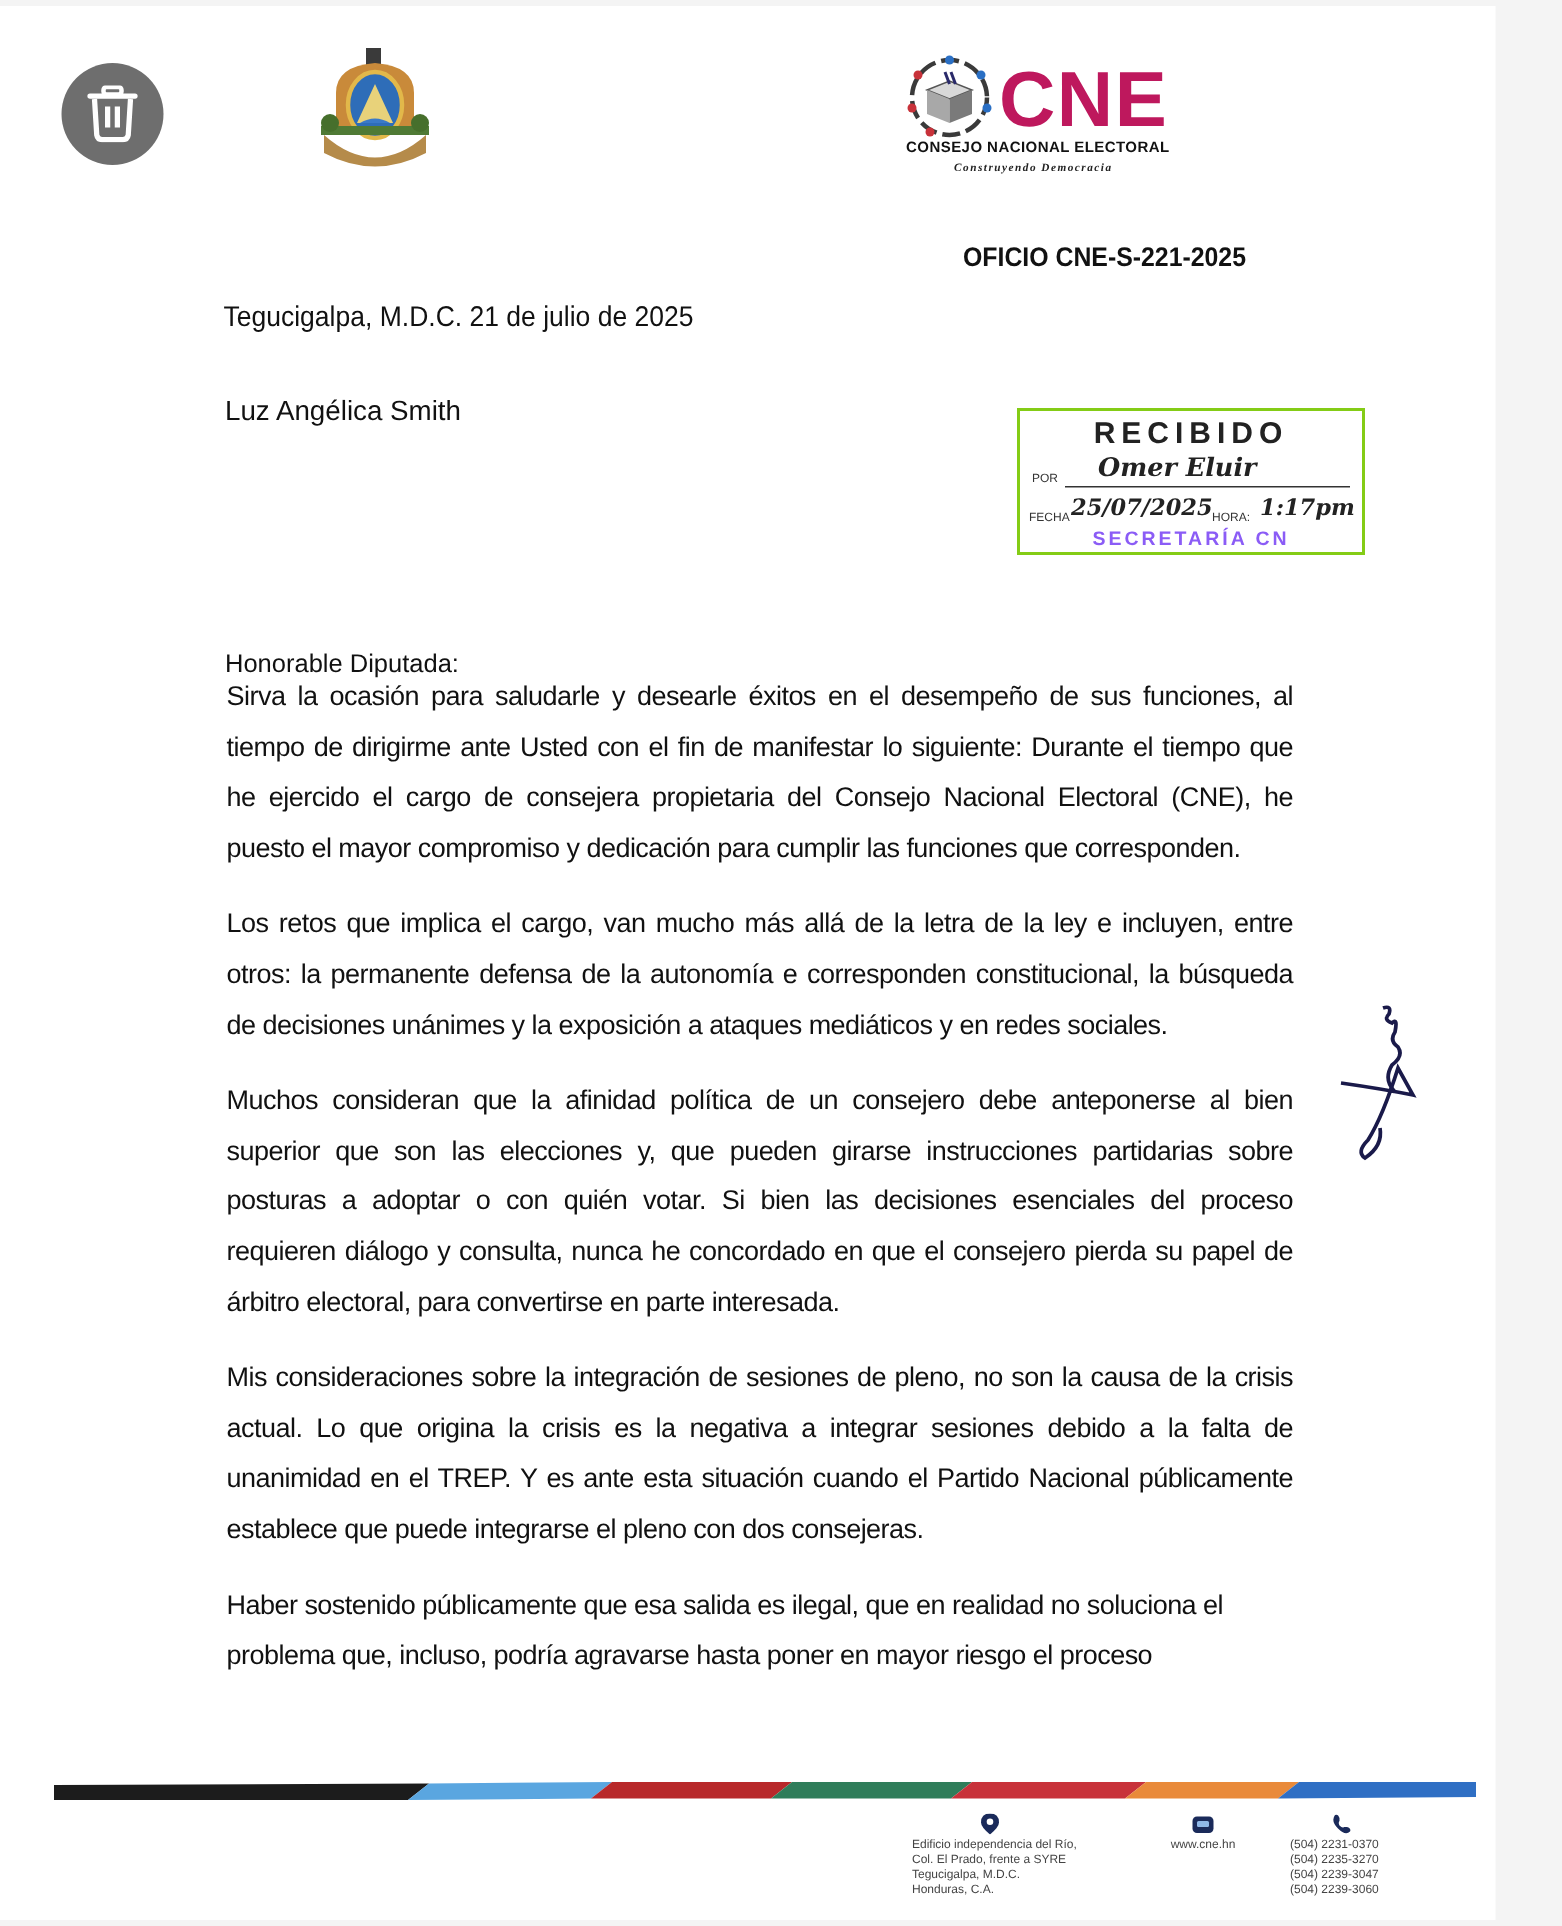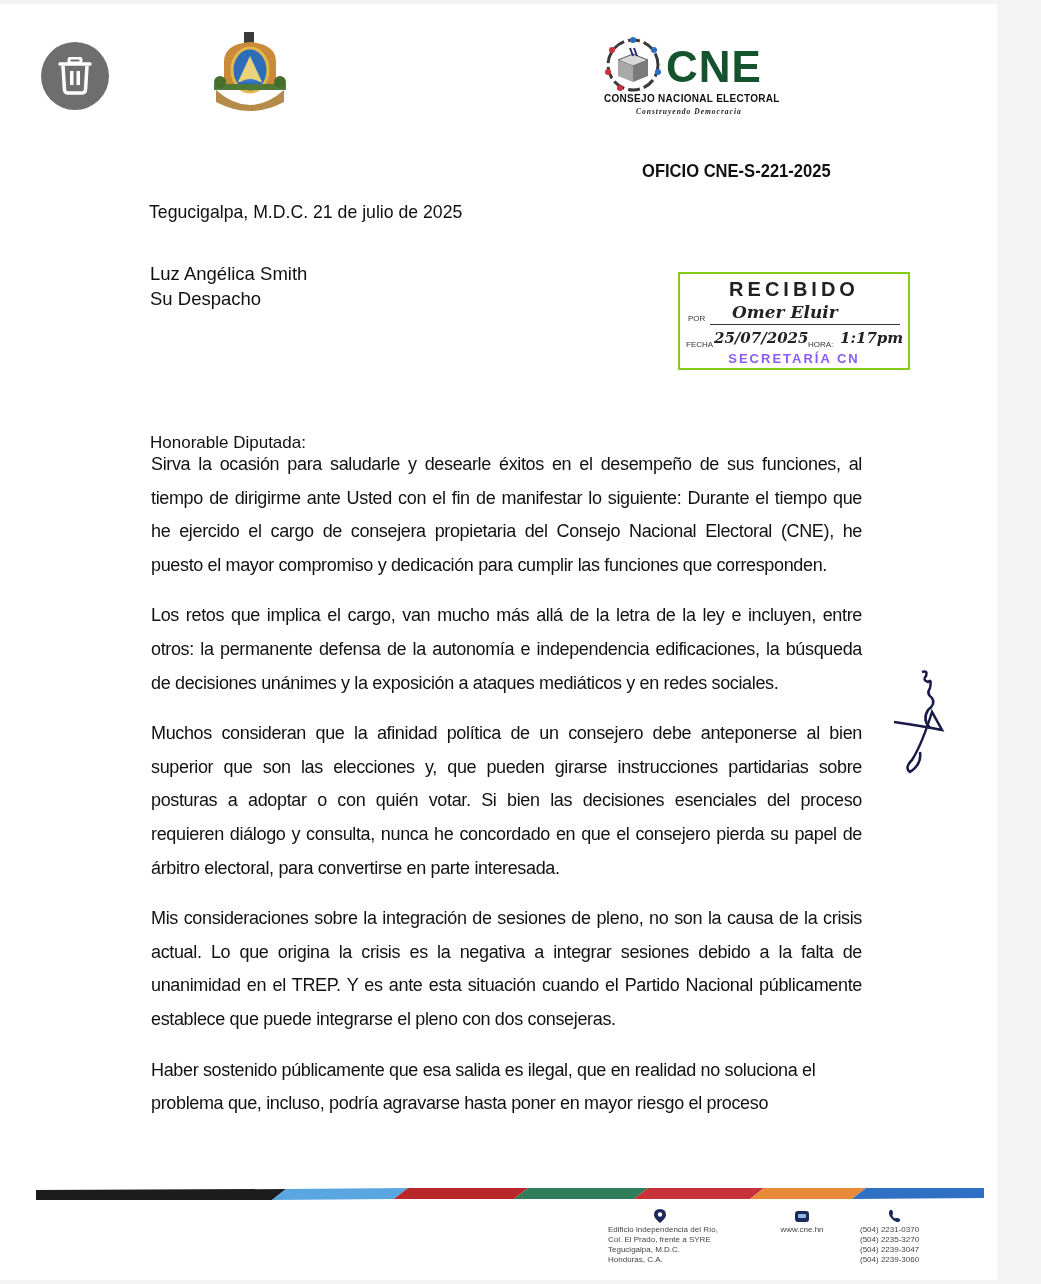--- a/index.html
+++ b/index.html
@@ -15,22 +15,22 @@
   .trash-btn {
     position: absolute; left: 41px; top: 38px; width: 68px; height: 68px;
     border-radius: 50%; background: #6e6e6e; display: flex;
     align-items: center; justify-content: center; cursor: pointer;
   }
   .coat {
     position: absolute; left: 210px; top: 26px; width: 80px; height: 86px;
   }
   .cne-logo { position: absolute; left: 600px; top: 32px; width: 200px; height: 82px; }
   .cne-logo .cne-word {
-    position: absolute; left: 66px; top: 2px; font-size: 44px; font-weight: bold;
-    color: #14532d; letter-spacing: 1px; line-height: 58px;
+    position: absolute; left: 66px; top: 2px; font-size: 52px; font-weight: bold;
+    color: #be185d; letter-spacing: 1px; line-height: 58px;
   }
   .cne-logo .cne-full {
     position: absolute; left: 4px; top: 57px; font-size: 10px; font-weight: bold;
     color: #111; letter-spacing: 0.3px; white-space: nowrap;
   }
   .cne-logo .cne-tag {
     position: absolute; left: 36px; top: 71px; font-size: 7.5px; font-weight: bold;
     color: #222; letter-spacing: 1px; white-space: nowrap; font-style: italic; font-family: Liberation Serif, serif;
   }
   .oficio {
@@ -117,40 +117,39 @@
     <span class="cne-word">CNE</span>
     <span class="cne-full">CONSEJO NACIONAL ELECTORAL</span>
     <span class="cne-tag">Construyendo Democracia</span>
   </div>
 
   <div class="oficio">OFICIO CNE-S-221-2025</div>
   <div class="date">Tegucigalpa, M.D.C. 21 de julio de 2025</div>
 
   <div class="address">
     <div>Luz Angélica Smith</div>
-    <div>Su Despacho</div>
   </div>
 
   <div class="stamp">
     <div class="title">RECIBIDO</div>
     <span class="row" style="left:8px;top:40px">POR</span>
     <div class="line" style="left:30px;right:8px;top:50px"></div>
     <span class="row hand" style="left:52px;top:28px">Omer Eluir</span>
     <span class="row" style="left:6px;top:66px">FECHA</span>
     <span class="row hand" style="left:34px;top:55px;font-size:15px">25/07/2025</span>
     <span class="row" style="left:128px;top:66px">HORA:</span>
     <span class="row hand" style="left:160px;top:55px;font-size:15px">1:17pm</span>
     <div class="foot">SECRETARÍA CN</div>
   </div>
 
   <div class="salutation">Honorable Diputada:</div>
 
   <div class="body-text">
     <p>Sirva la ocasión para saludarle y desearle éxitos en el desempeño de sus funciones, al tiempo de dirigirme ante Usted con el fin de manifestar lo siguiente: Durante el tiempo que he ejercido el cargo de consejera propietaria del Consejo Nacional Electoral (CNE), he puesto el mayor compromiso y dedicación para cumplir las funciones que corresponden.</p>
-    <p>Los retos que implica el cargo, van mucho más allá de la letra de la ley e incluyen, entre otros: la permanente defensa de la autonomía e independencia edificaciones, la búsqueda de decisiones unánimes y la exposición a ataques mediáticos y en redes sociales.</p>
+    <p>Los retos que implica el cargo, van mucho más allá de la letra de la ley e incluyen, entre otros: la permanente defensa de la autonomía e corresponden constitucional, la búsqueda de decisiones unánimes y la exposición a ataques mediáticos y en redes sociales.</p>
     <p>Muchos consideran que la afinidad política de un consejero debe anteponerse al bien superior que son las elecciones y, que pueden girarse instrucciones partidarias sobre posturas a adoptar o con quién votar. Si bien las decisiones esenciales del proceso requieren diálogo y consulta, nunca he concordado en que el consejero pierda su papel de árbitro electoral, para convertirse en parte interesada.</p>
     <p>Mis consideraciones sobre la integración de sesiones de pleno, no son la causa de la crisis actual. Lo que origina la crisis es la negativa a integrar sesiones debido a la falta de unanimidad en el TREP. Y es ante esta situación cuando el Partido Nacional públicamente establece que puede integrarse el pleno con dos consejeras.</p>
     <p style="text-align:left">Haber sostenido públicamente que esa salida es ilegal, que en realidad no soluciona el problema que, incluso, podría agravarse hasta poner en mayor riesgo el proceso</p>
   </div>
 
   <svg class="signature" viewBox="0 0 60 110">
     <path d="M30 8 Q36 6 34 12 Q30 16 36 18 Q40 14 38 24 Q34 30 40 34 Q44 40 36 46 Q30 56 38 64" fill="none" stroke="#1a1a4a" stroke-width="2.5"></path>
     <path d="M2 58 Q30 62 50 66 L40 48 Q30 80 20 96 Q12 104 18 108 Q30 100 28 88" fill="none" stroke="#1a1a4a" stroke-width="2.5"></path>
   </svg>
 

